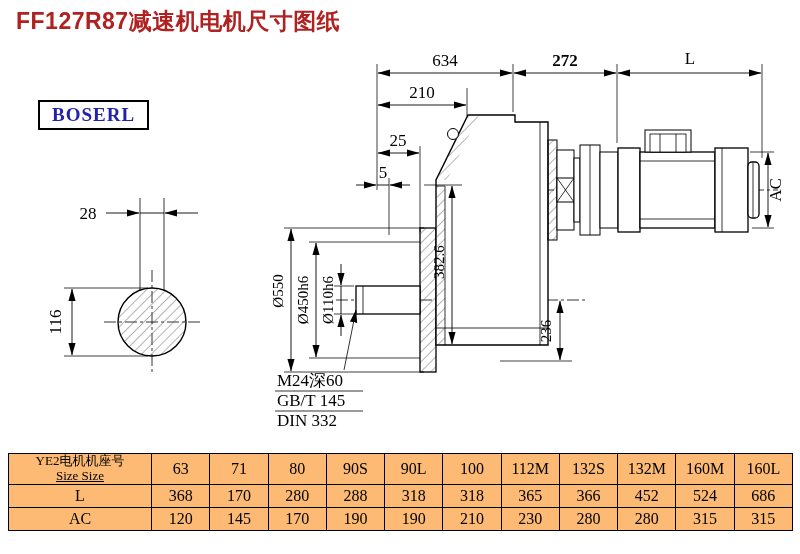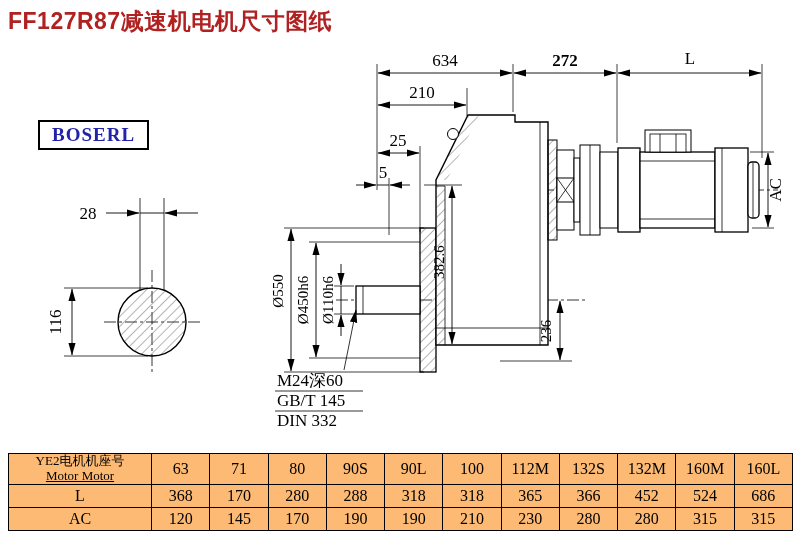--- a/index.html
+++ b/index.html
@@ -1,18 +1,18 @@
 <!DOCTYPE html>
 <html><head>
 <meta charset="utf-8">
 <style>
   html,body{margin:0;padding:0;background:#fff;}
   #page{position:relative;width:800px;height:554px;background:#fff;overflow:hidden;
         font-family:"Liberation Serif",serif;color:#000;}
-  #title{position:absolute;left:8px;top:6px;font-size:23px;font-weight:bold;
+  #title{position:absolute;left:16px;top:6px;font-size:23px;font-weight:bold;
          font-family:"Liberation Sans",sans-serif;letter-spacing:0.5px;}
   #logo{position:absolute;left:38px;top:100px;border:2px solid #000;background:#fff;
         padding:2px 12px;font-size:19px;font-weight:bold;letter-spacing:1px;
         font-family:"Liberation Serif",serif;}
   svg{position:absolute;left:0;top:0;}
   svg text{font-family:"Liberation Serif",serif;fill:#000;font-size:16px;}
   .dimtext{font-size:17px;}
   .rot{font-size:15px;}
   .bold{font-weight:bold;}
   .note{font-size:17px;}
@@ -28,21 +28,21 @@
   #size-table tr.hdr th{height:30px;}
   #size-table .corner{font-size:13px;line-height:1.15;}
   .u{text-decoration:underline;}
 </style>
 </head>
 <body>
 
 <div id="page">
 
   <div id="title" style="color: rgb(176, 33, 33);">FF127R87减速机电机尺寸图纸</div>
-  <div id="logo" style="color: rgb(34, 34, 170); margin-top: 20px;">BOSERL</div>
+  <div id="logo" style="color: rgb(34, 34, 170);">BOSERL</div>
 
   <svg width="800" height="452" viewBox="0 0 800 452">
     <defs>
       <marker id="arr" viewBox="0 0 12 8" refX="11.5" refY="4" markerWidth="13" markerHeight="9" orient="auto-start-reverse" markerUnits="userSpaceOnUse">
         <path d="M0,0.6 L12,4 L0,7.4 Z"></path>
       </marker>
       <pattern id="hatch" width="7" height="7" patternTransform="rotate(45)" patternUnits="userSpaceOnUse">
         <line x1="0" y1="0" x2="0" y2="7" stroke="#444" stroke-width="0.8"></line>
       </pattern>
     </defs>
@@ -174,21 +174,21 @@
       <line class="thin" x1="275" y1="411" x2="363" y2="411"></line>
       <text x="277" y="426" class="note">DIN 332</text>
     </g>
   </svg>
 
   <table id="size-table">
     <tbody>
         <tr class="hdr">
           <th class="corner" style="width: 142px;">
             <div>YE2电机机座号</div>
-            <div class="u">Motor Motor</div>
+            <div class="u">Size Size</div>
           </th>
           <th>63</th>
           <th>71</th>
           <th>80</th>
           <th>90S</th>
           <th>90L</th>
           <th>100</th>
           <th>112M</th>
           <th>132S</th>
           <th>132M</th>

